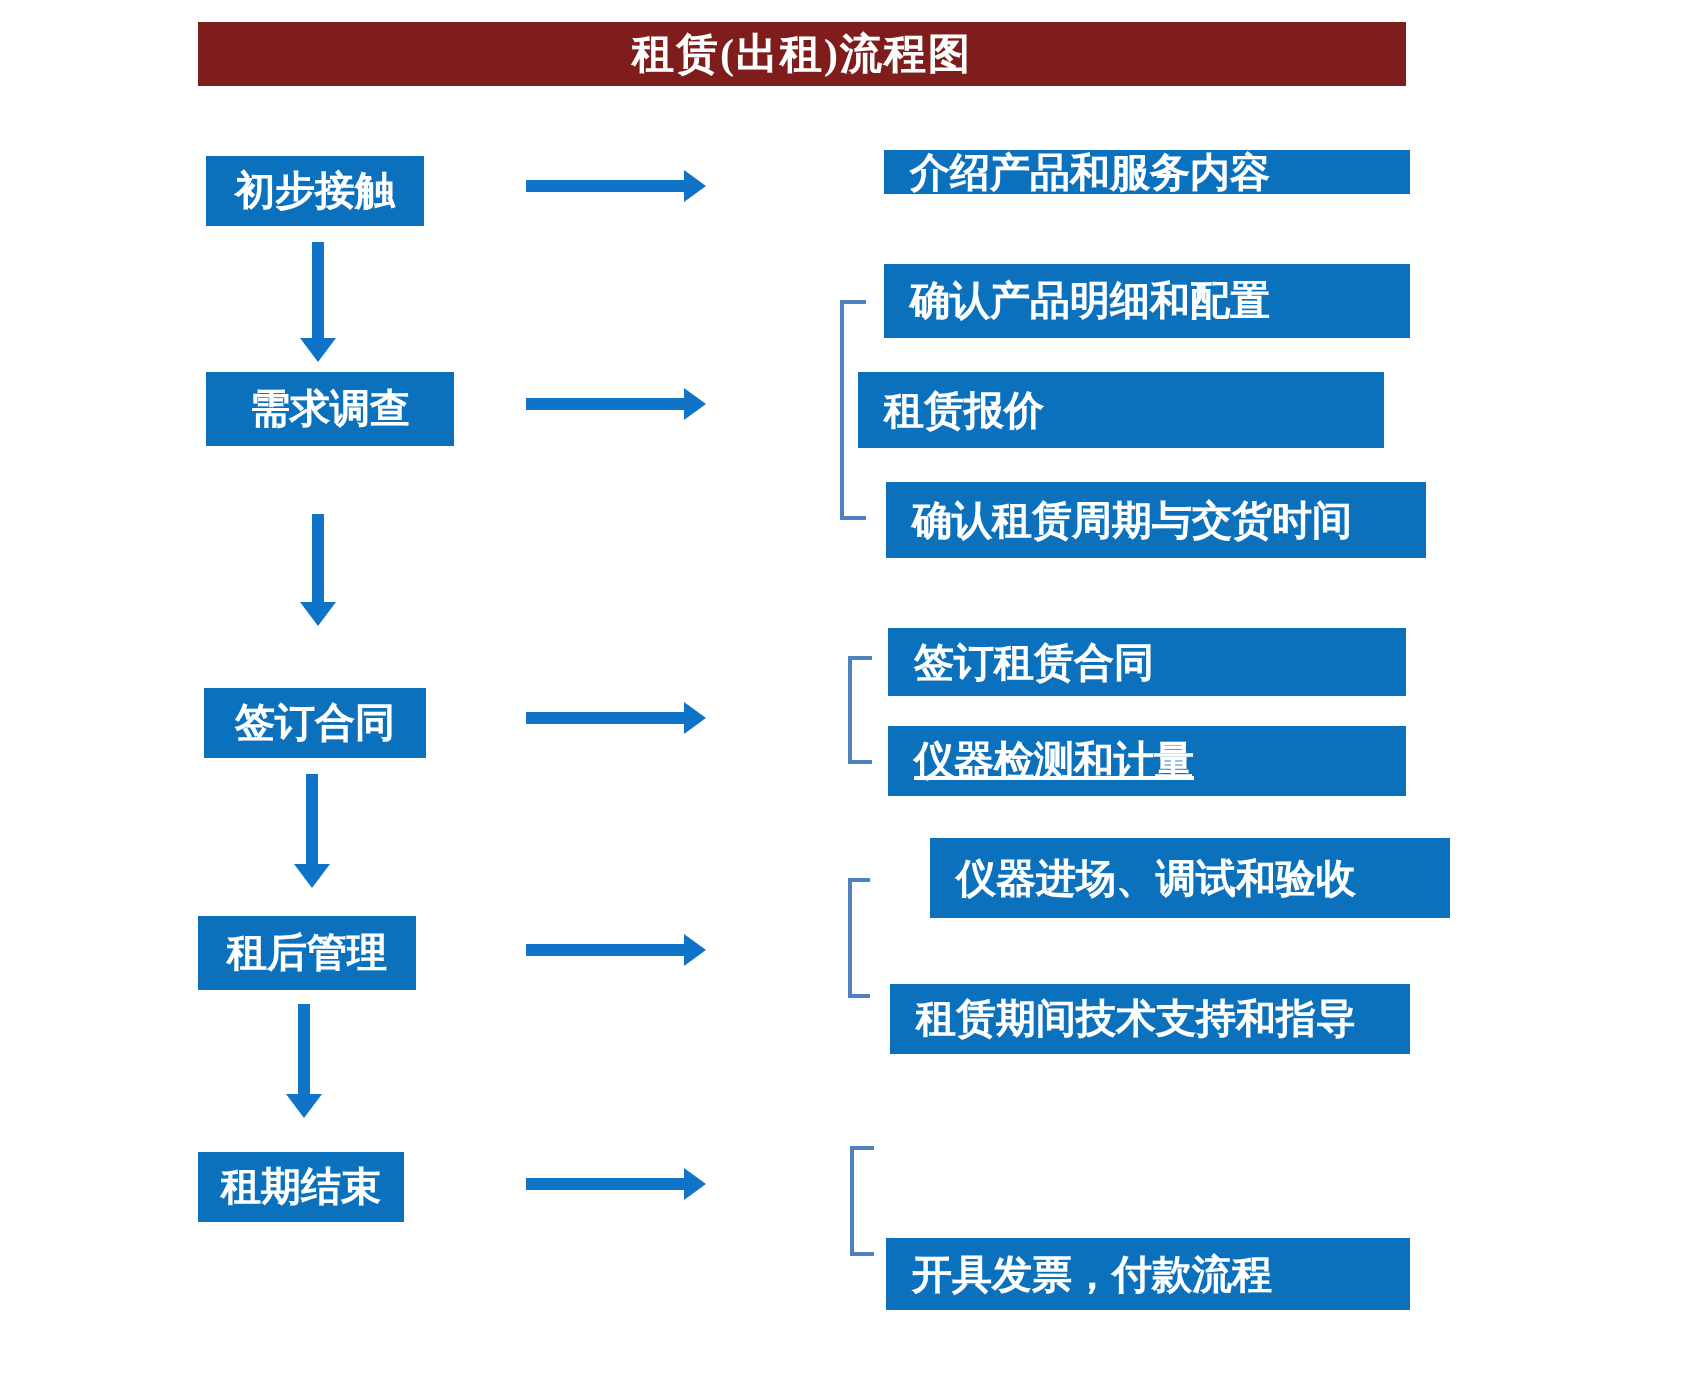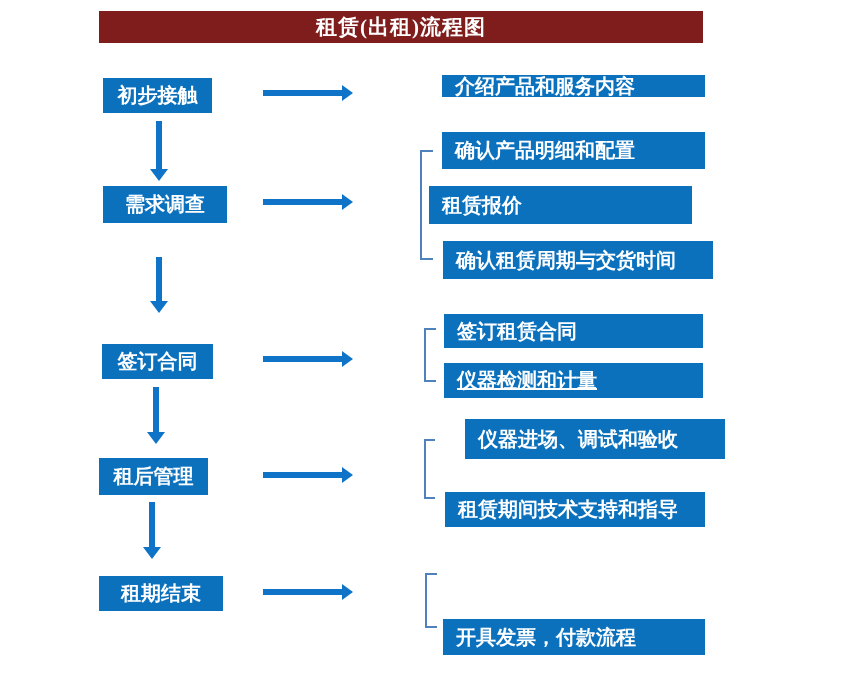--- a/index.html
+++ b/index.html
@@ -38,21 +38,21 @@
 <body>
 
 <div class="page">
 
   <div class="title-bar">租赁(出租)流程图</div>
 
   <div class="box step" style="left:103px;top:78px;width:109px;height:35px;">初步接触</div>
   <div class="box step" style="left:103px;top:186px;width:124px;height:37px;">需求调查</div>
   <div class="box step" style="left:102px;top:344px;width:111px;height:35px;">签订合同</div>
   <div class="box step" style="left:99px;top:458px;width:109px;height:37px;">租后管理</div>
-  <div class="box step" style="left:99px;top:576px;width:124px;height:35px;">租期结束</div>
+  <div class="box step" style="left:99px;top:576px;width:103px;height:35px;">租期结束</div>
 
   <div class="box detail" style="left:442px;top:75px;width:263px;height:22px;">介绍产品和服务内容</div>
   <div class="box detail" style="left:442px;top:132px;width:263px;height:37px;text-align:center;">确认产品明细和配置</div>
   <div class="box detail" style="left:429px;top:186px;width:263px;height:38px;">租赁报价</div>
   <div class="box detail" style="left:443px;top:241px;width:270px;height:38px;">确认租赁周期与交货时间</div>
   <div class="box detail" style="left:444px;top:314px;width:259px;height:34px;">签订租赁合同</div>
   <div class="box detail" style="left:444px;top:363px;width:259px;height:35px;text-decoration:underline;">仪器检测和计量</div>
   <div class="box detail" style="left:445px;top:419px;width:260px;height:40px;margin-left:20px;">仪器进场、调试和验收</div>
   <div class="box detail" style="left:445px;top:492px;width:260px;height:35px;">租赁期间技术支持和指导</div>
   <div class="box detail" style="left:443px;top:607px;width:262px;height:36px;margin-top:12px;">开具发票，付款流程</div>

